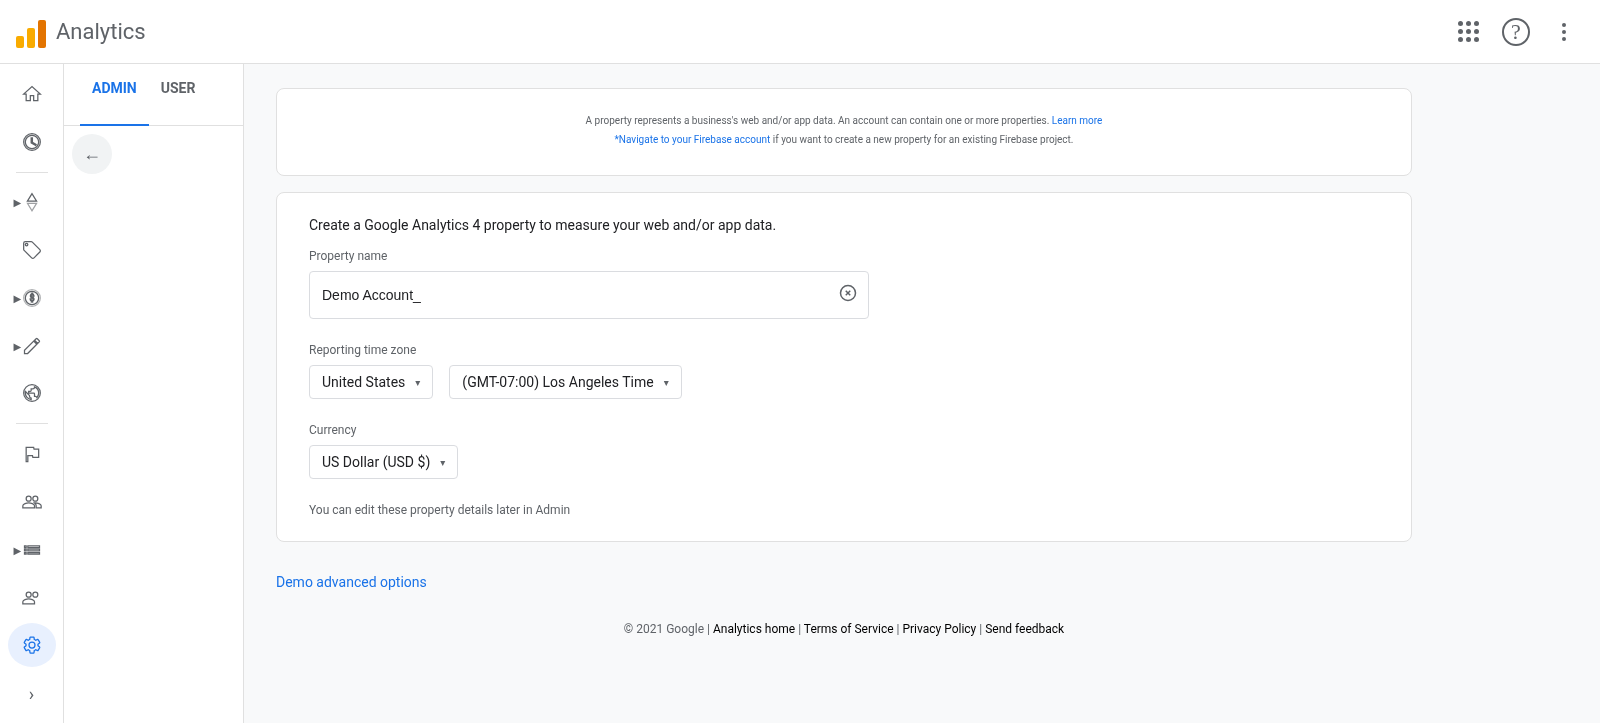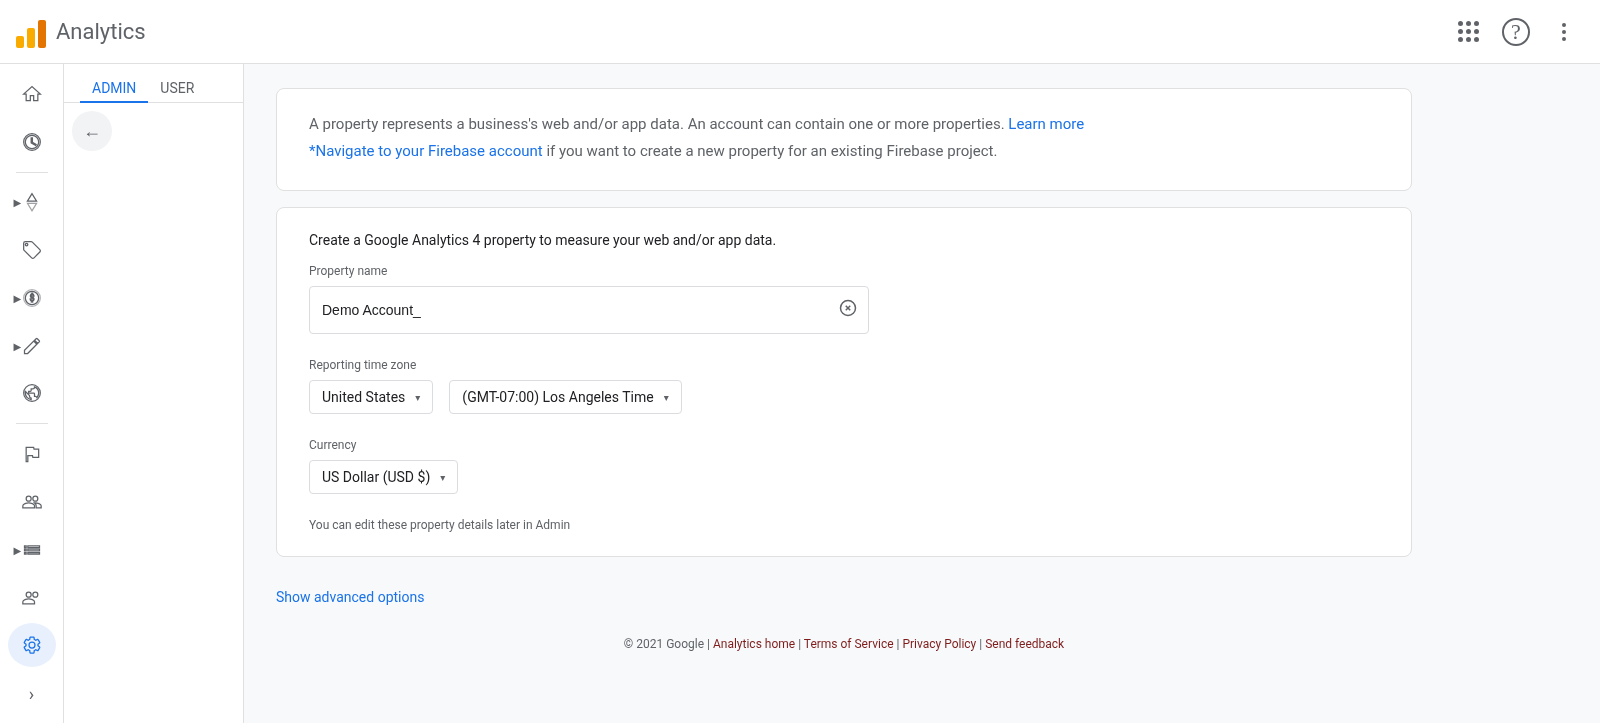--- a/index.html
+++ b/index.html
@@ -99,23 +99,23 @@
       flex-shrink: 0;
       display: flex;
       flex-direction: column;
     }
     .nav-tabs {
       display: flex;
       border-bottom: 1px solid #e0e0e0;
       padding: 0 16px;
     }
     .nav-tab {
-      padding: 16px 12px 5px;
+      padding: 16px 12px 28px;
       font-size: 14px;
-      font-weight: 400;
+      font-weight: 700;
       cursor: pointer;
       color: #5f6368;
       border-bottom: 2px solid transparent;
       margin-bottom: -1px;
     }
     .nav-tab.active {
       color: #1a73e8;
       border-bottom-color: #1a73e8;
     }
 
@@ -159,24 +159,25 @@
     }
 
     .card-title {
       font-size: 20px;
       font-weight: 400;
       color: #202124;
       margin-bottom: 12px;
     }
 
     .card-description {
-      font-size: 15px;
+      font-size: 10px;
       color: #5f6368;
       line-height: 1.5;
       margin-bottom: 4px;
+      text-align: center;
     }
 
     .card-description a {
       color: #1a73e8;
       text-decoration: none;
     }
 
     .section-heading {
       font-size: 14px;
       color: #202124;
@@ -267,21 +268,21 @@
 
     
     .page-footer {
       text-align: center;
       padding: 24px;
       font-size: 12px;
       color: #5f6368;
     }
 
     .page-footer a {
-      color: #7f1d1d;
+      color: #000000;
       text-decoration: none;
     }
 
     
     .grid-icon {
       display: grid;
       grid-template-columns: repeat(3, 5px);
       gap: 3px;
     }
     .grid-dot {
@@ -493,21 +494,21 @@
           <div class="select-dropdown">
             <span>US Dollar (USD $)</span>
             <span class="dropdown-arrow">▾</span>
           </div>
         </div>
 
         <p class="form-note">You can edit these property details later in Admin</p>
       </div>
 
       
-      <div class="show-advanced">Show advanced options</div>
+      <div class="show-advanced">Demo advanced options</div>
 
       
       <div class="page-footer">
         <span>© 2021 Google</span>
         <span> | </span>
         <a href="#">Analytics home</a>
         <span> | </span>
         <a href="#">Terms of Service</a>
         <span> | </span>
         <a href="#">Privacy Policy</a>

